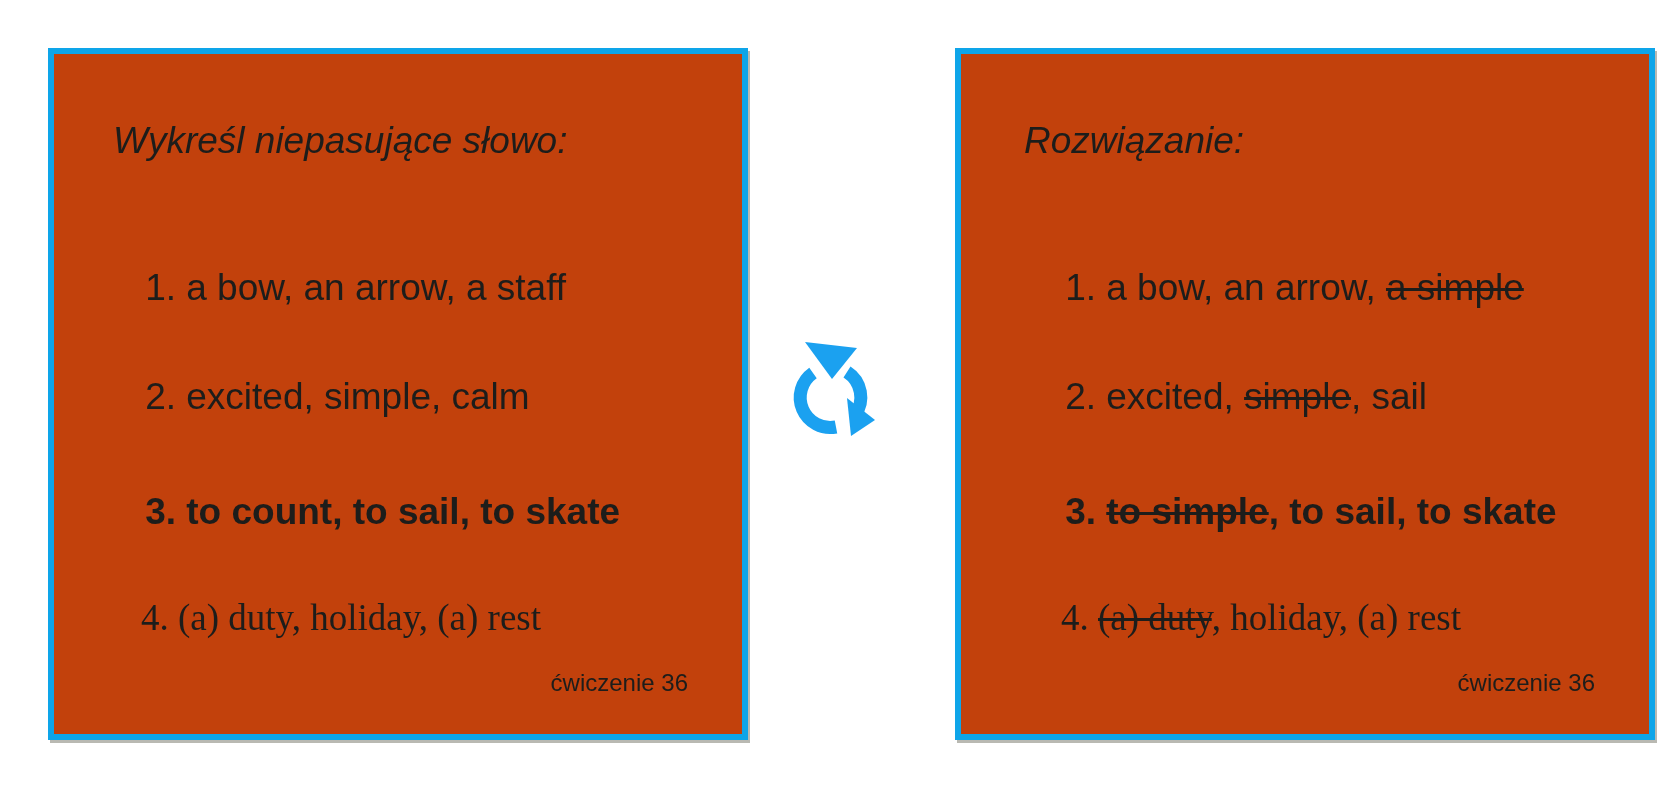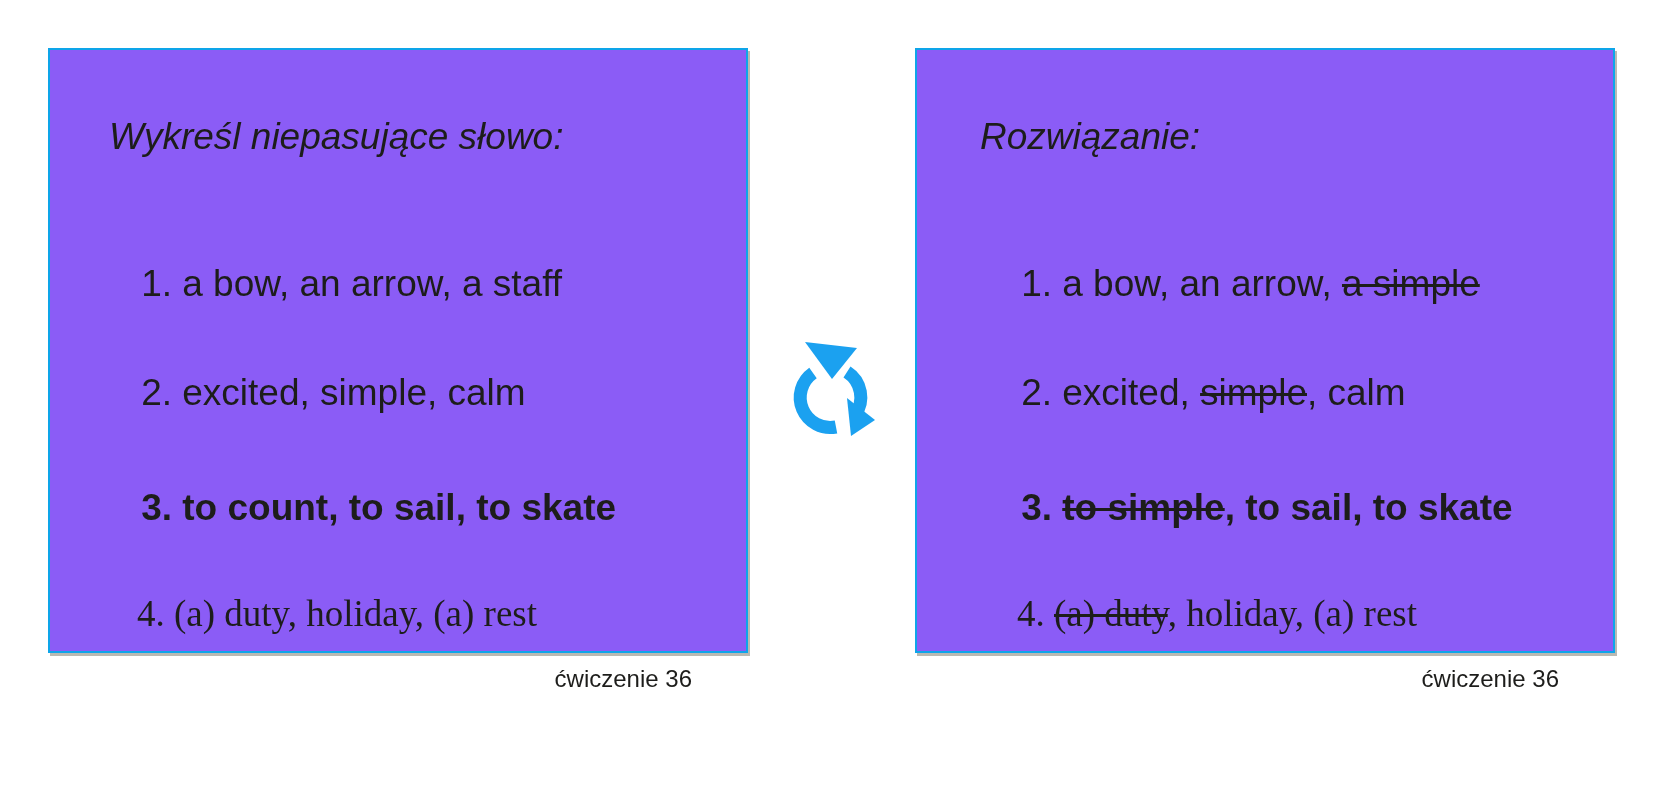--- a/index.html
+++ b/index.html
@@ -2,26 +2,26 @@
 <html><head>
 <meta charset="utf-8">
 <style>
   html,body{margin:0;padding:0;}
   body{
     width:1663px;height:787px;position:relative;overflow:hidden;
     background:#ffffff;color:#1d1d1b;
     font-family:"Liberation Sans",sans-serif;
   }
   .card{
-    position:absolute;top:48px;width:700px;height:605px;box-sizing:border-box;
-    background:#8b5cf6;border:2px solid #0ea5e9;
+    position:absolute;top:48px;width:700px;height:692px;box-sizing:border-box;
+    background:#c2410c;border:6px solid #0ea5e9;
     box-shadow:2px 3px 0 rgba(100,100,85,.45);
   }
   .card.left{left:48px;}
-  .card.right{left:915px;}
+  .card.right{left:955px;}
   .card-title{
     position:absolute;top:65px;margin:0;
     font-style:italic;font-weight:normal;
     font-size:37px;line-height:44px;white-space:pre;
   }
   .left .card-title{left:59px;}
   .right .card-title{left:63px;}
   .item{
     position:absolute;font-size:37px;line-height:44px;white-space:pre;
   }
@@ -79,21 +79,21 @@
   </svg>
 </div>
 
 <section class="card right">
   <h2 class="card-title">Rozwiązanie:</h2>
 
   <div class="item i1">
     <span>1. a bow, an arrow, </span><span class="struck">a simple</span><span></span>
   </div>
   <div class="item i2">
-    <span>2. excited, </span><span class="struck">simple</span><span>, calm</span>
+    <span>2. excited, </span><span class="struck">simple</span><span>, sail</span>
   </div>
   <div class="item i3">
     <span>3. </span><span class="struck">to simple</span><span>, to sail, to skate</span>
   </div>
   <div class="item i4">
     <span>4. </span><span class="struck">(a) duty</span><span>, holiday, (a) rest</span>
   </div>
 
   <div class="card-footer">ćwiczenie 36</div>
 </section>

